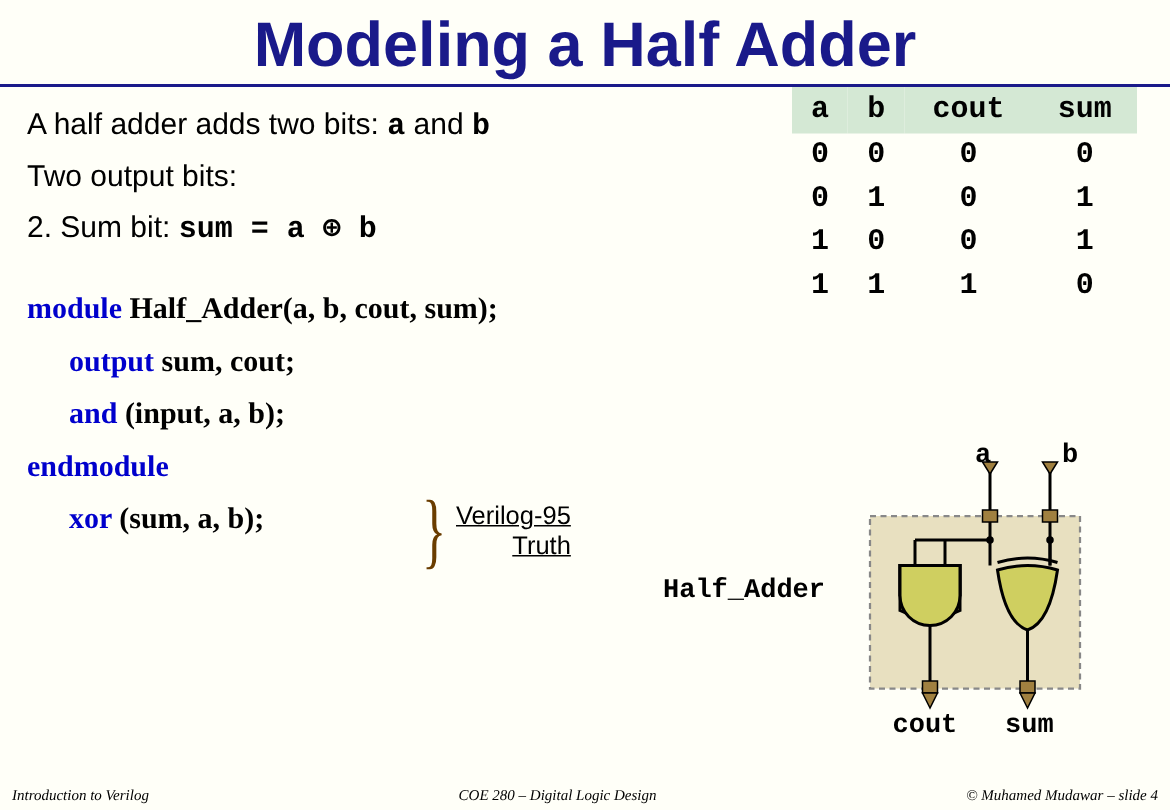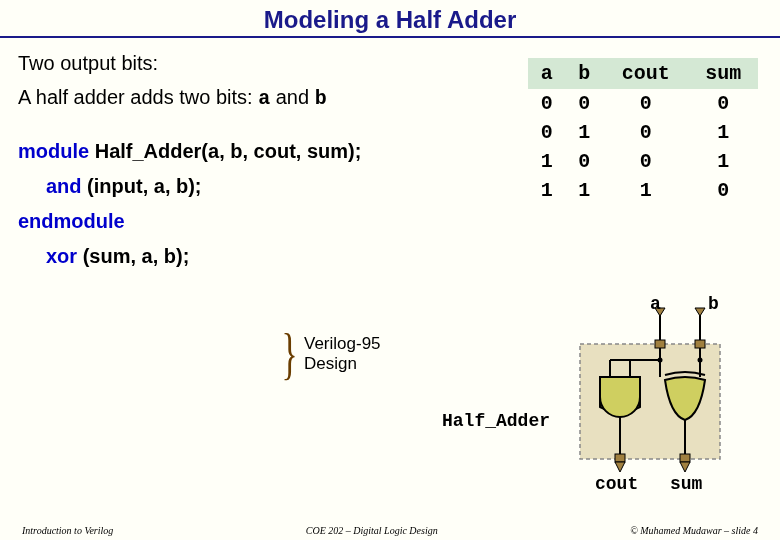--- a/index.html
+++ b/index.html
@@ -6,21 +6,21 @@
     margin: 0;
     width: 780px;
     height: 540px;
     background: #fffff8;
     font-family: Arial, sans-serif;
     position: relative;
     overflow: hidden;
   }
   .title {
     font-family: "Comic Sans MS", cursive, sans-serif;
-    font-size: 24px;
+    font-size: 42px;
     color: #1a1a8a;
     text-align: center;
     padding-top: 6px;
     font-weight: bold;
   }
   .underline {
     border-bottom: 2px solid #1a1a8a;
     margin: 2px 0 10px 0;
   }
   .content {
@@ -52,57 +52,58 @@
     font-weight: bold;
     text-align: center;
   }
   .truth th {
     background: #d4e8d4;
     padding: 4px 8px;
     font-family: "Courier New", monospace;
   }
   .truth td { padding: 3px 8px; }
   .code {
-    font-family: Liberation Sans, sans-serif;
+    font-family: Liberation Serif, serif;
     font-size: 20px;
     font-weight: bold;
     color: #000;
     margin-top: 22px;
   }
   .kw { color: #0000cc; }
   .code .line { margin: 4px 0; }
   .code .ind { padding-left: 28px; }
   .syntax-note {
     position: absolute;
     left: 304px;
     top: 334px;
     font-size: 17px;
     color: #000;
-    text-align: left;
+    text-align: right;
     line-height: 1.15;
+    text-decoration: underline;
   }
   .brace {
     position: absolute;
     left: 276px;
     top: 322px;
     font-size: 56px;
     color: #6a3d00;
     font-family: serif;
     transform: scaleX(0.6);
   }
   .footer {
     position: absolute;
     bottom: 4px;
     left: 0;
     right: 0;
     font-size: 10px;
     font-style: italic;
     font-family: "Times New Roman", serif;
     color: #000;
-    padding: 0 22px;
+    padding: 0 8px;
     display: flex;
     justify-content: space-between;
   }
   .diagram {
     position: absolute;
     right: 30px;
     top: 302px;
     width: 200px;
     height: 190px;
   }
@@ -113,27 +114,31 @@
     position: absolute;
   }
 </style>
 </head>
 <body>
 
 <div class="title">Modeling a Half Adder</div>
 <div class="underline"></div>
 
 <div class="content">
-  <div class="desc">Two output bits:</div>
   <div class="desc">
     <span>A half adder adds two bits: </span><span class="mono">a</span><span> and </span><span class="mono">b</span>
   </div>
+  <div class="desc">Two output bits:</div>
+  <div class="step">
+    <span>2. Sum bit: </span><span class="mono">sum = a ⊕ b</span>
+  </div>
 
   <div class="code">
     <div class="line"><span class="kw">module</span><span> Half_Adder(a, b, cout, sum);</span></div>
+    <div class="line ind"><span class="kw">output</span><span> sum, cout;</span></div>
     <div class="line ind"><span class="kw">and</span><span> (input, a, b);</span></div>
     <div class="line"><span class="kw">endmodule</span></div>
     <div class="line ind"><span class="kw">xor</span><span> (sum, a, b);</span></div>
   </div>
 </div>
 
 <div class="truth">
   <table>
     <tbody>
         <tr>
@@ -166,21 +171,21 @@
           <td>1</td>
           <td>0</td>
         </tr>
   </tbody>
     </table>
 </div>
 
 <div class="brace">}</div>
 <div class="syntax-note">
   <span>Verilog-95</span><br>
-  <span>Design</span>
+  <span>Truth</span>
 </div>
 
 <div class="diagram">
   <svg width="200" height="190">
 
     <rect x="30" y="42" width="140" height="115" fill="#e8e0c0" stroke="#888" stroke-width="1.5" stroke-dasharray="4,3"></rect>
 
     <line x1="110" y1="10" x2="110" y2="42" stroke="#000" stroke-width="2"></line>
     <line x1="150" y1="10" x2="150" y2="42" stroke="#000" stroke-width="2"></line>
     <rect x="105" y="38" width="10" height="8" fill="#a08040" stroke="#000"></rect>
@@ -223,22 +228,22 @@
     <line x1="135" y1="118" x2="135" y2="157" stroke="#000" stroke-width="2"></line>
     <rect x="65" y="152" width="10" height="8" fill="#a08040" stroke="#000"></rect>
     <rect x="130" y="152" width="10" height="8" fill="#a08040" stroke="#000"></rect>
     <polygon points="70,170 65,160 75,160" fill="#a08040" stroke="#000"></polygon>
     <polygon points="135,170 130,160 140,160" fill="#a08040" stroke="#000"></polygon>
     <polygon points="110,8 105,0 115,0" fill="#a08040" stroke="#000" transform="translate(0,6)"></polygon>
     <polygon points="150,8 145,0 155,0" fill="#a08040" stroke="#000" transform="translate(0,6)"></polygon>
   </svg>
   <div class="diag-label" style="left:100px;top:-8px">a</div>
   <div class="diag-label" style="left:158px;top:-8px">b</div>
-  <div class="diag-label" style="left:-108px;top:109px">Half_Adder</div>
+  <div class="diag-label" style="left:-108px;top:82px">Half_Adder</div>
   <div class="diag-label" style="left:45px;top:172px">cout</div>
   <div class="diag-label" style="left:120px;top:172px">sum</div>
 </div>
 
 <div class="footer">
   <span>Introduction to Verilog</span>
-  <span>COE 202 – Digital Logic Design</span>
+  <span>COE 280 – Digital Logic Design</span>
   <span>© Muhamed Mudawar – slide 4</span>
 </div>
 
 </body></html>

